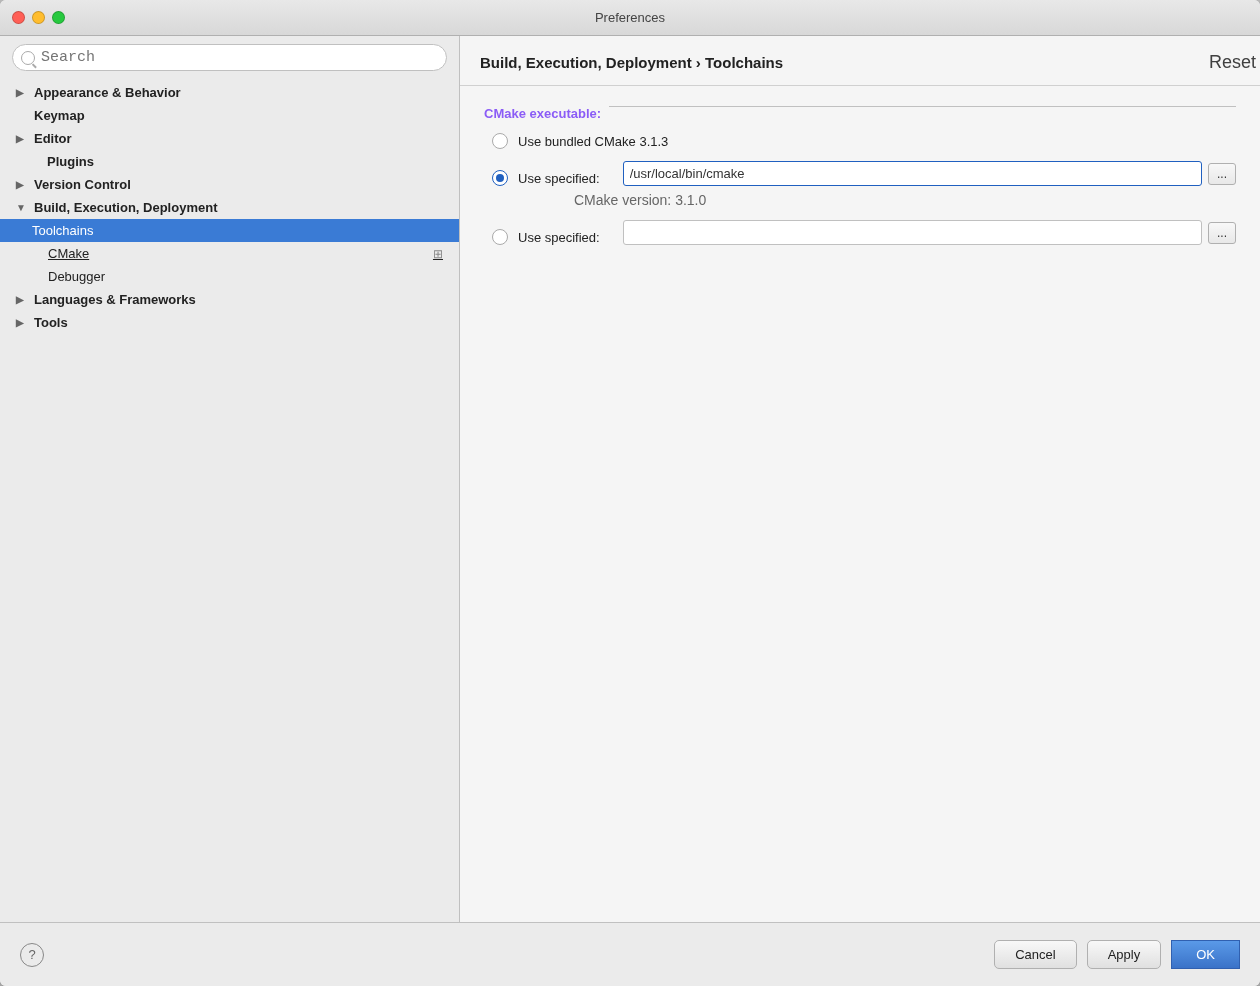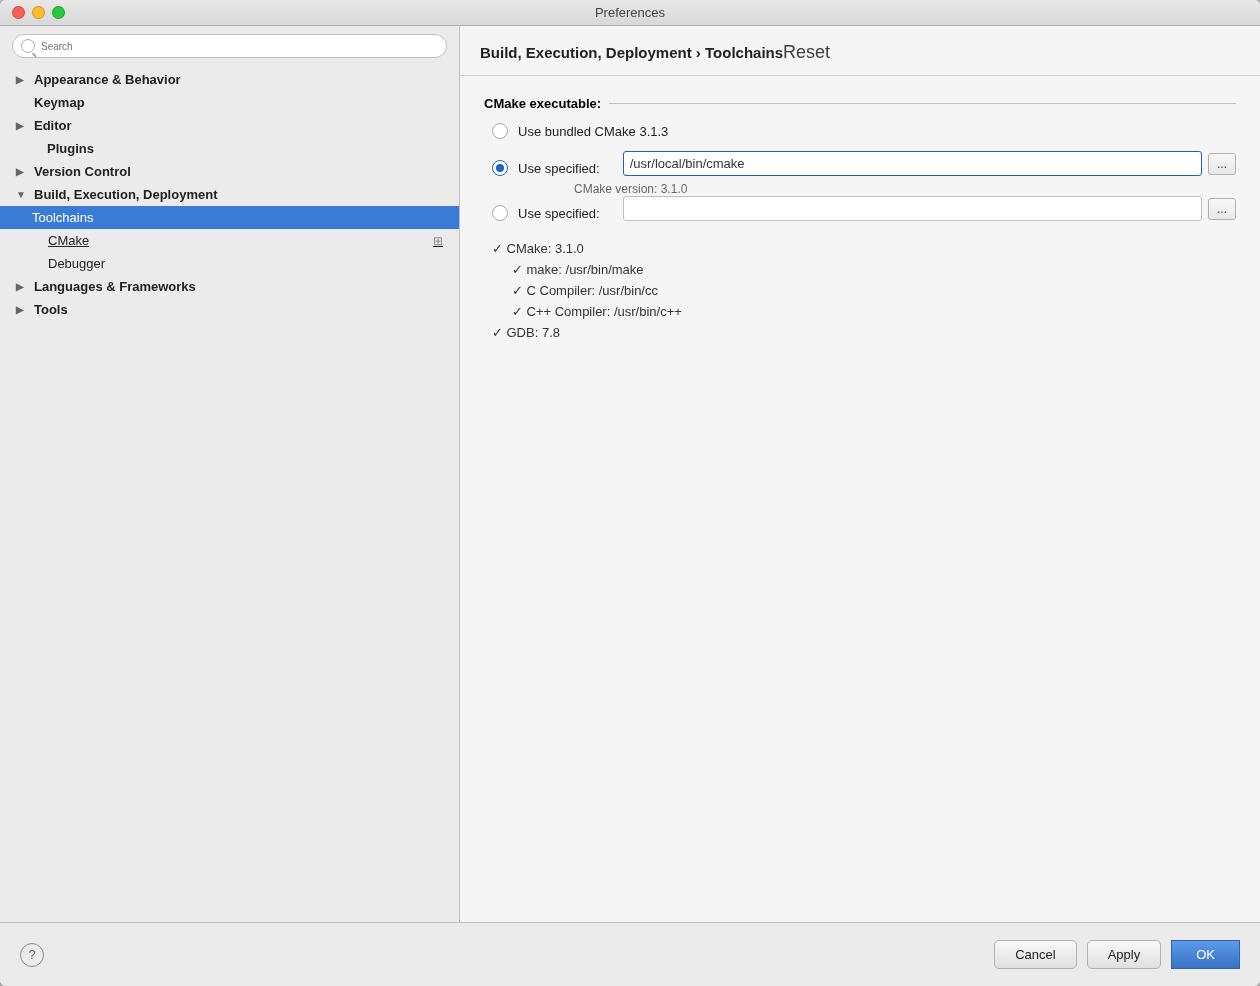--- a/index.html
+++ b/index.html
@@ -22,21 +22,21 @@
       background: #ebebeb;
       border-radius: 6px;
       box-shadow: 0 10px 40px rgba(0,0,0,0.5);
       display: flex;
       flex-direction: column;
       overflow: hidden;
     }
 
     .titlebar {
       background: linear-gradient(to bottom, #e8e8e8, #d8d8d8);
-      height: 26px;
+      height: 36px;
       display: flex;
       align-items: center;
       padding: 0 12px;
       border-bottom: 1px solid #b0b0b0;
       flex-shrink: 0;
       position: relative;
     }
 
     .traffic-lights {
       display: flex;
@@ -108,23 +108,24 @@
       background: #aaa;
       bottom: -3px;
       right: -3px;
       transform: rotate(45deg);
     }
 
     .search-input {
       border: none;
       outline: none;
       background: transparent;
-      font-size: 10px;
+      font-size: 15px;
       width: 100%;
       color: #333;
+      font-family: Liberation Mono, monospace;
     }
 
     .sidebar-item {
       padding: 4px 16px 4px 16px;
       cursor: pointer;
       color: #222;
       font-size: 13px;
       display: flex;
       align-items: center;
       gap: 6px;
@@ -169,20 +170,21 @@
       background: #f5f5f5;
       display: flex;
       flex-direction: column;
       overflow: hidden;
     }
 
     .panel-header {
       padding: 16px 4px 12px 20px;
       display: flex;
       align-items: center;
+      justify-content: space-between;
       border-bottom: 1px solid #d0d0d0;
       flex-shrink: 0;
     }
 
     .panel-title {
       font-size: 15px;
       font-weight: 600;
       color: #222;
     }
 
@@ -200,25 +202,24 @@
     }
 
     .panel-body {
       flex: 1;
       padding: 20px 24px;
       overflow-y: auto;
     }
 
     .section-label {
       font-size: 13px;
-      color: #000000;
+      color: #8b5cf6;
       font-weight: 600;
       margin-bottom: 12px;
       display: flex;
-      align-items: center;
       gap: 8px;
     }
 
     .section-divider {
       flex: 1;
       height: 1px;
       background: #c0c0c0;
     }
 
     .option-row {
@@ -285,24 +286,25 @@
       border: 1px solid #b0b0b0;
       background: linear-gradient(to bottom, #f8f8f8, #e8e8e8);
       border-radius: 3px;
       padding: 3px 8px;
       font-size: 12px;
       cursor: pointer;
       color: #333;
     }
 
     .version-text {
-      font-size: 12px;
+      font-size: 14px;
       color: #666;
       padding-left: 90px;
       margin-top: -6px;
+      margin-bottom: 12px;
     }
 
     .section-gap {
       margin-top: 16px;
     }
 
     .check-list {
       margin-top: 20px;
       padding-left: 8px;
     }
@@ -489,37 +491,20 @@
 
         <div class="option-row">
           <div class="radio-outer"></div>
           <span class="option-label">Use specified:</span>
           <div class="text-input-row">
             <input class="text-field inactive" type="text" style="">
             <button class="browse-btn">...</button>
           </div>
         </div>
 
-        <div class="check-list">
-          <div class="check-item">
-            <span>✓ CMake: 3.1.0</span>
-          </div>
-          <div class="check-item" style="padding-left:20px;">
-            <span>✓ make: /usr/bin/make</span>
-          </div>
-          <div class="check-item" style="padding-left:20px;">
-            <span>✓ C Compiler: /usr/bin/cc</span>
-          </div>
-          <div class="check-item" style="padding-left:20px;">
-            <span>✓ C++ Compiler: /usr/bin/c++</span>
-          </div>
-          <div class="check-item">
-            <span>✓ GDB: 7.8</span>
-          </div>
-        </div>
       </div>
     </div>
   </div>
 
   <div class="footer">
     <button class="help-btn">?</button>
     <div class="footer-buttons">
       <button class="btn-cancel">Cancel</button>
       <button class="btn-apply">Apply</button>
       <button class="btn-ok">OK</button>

